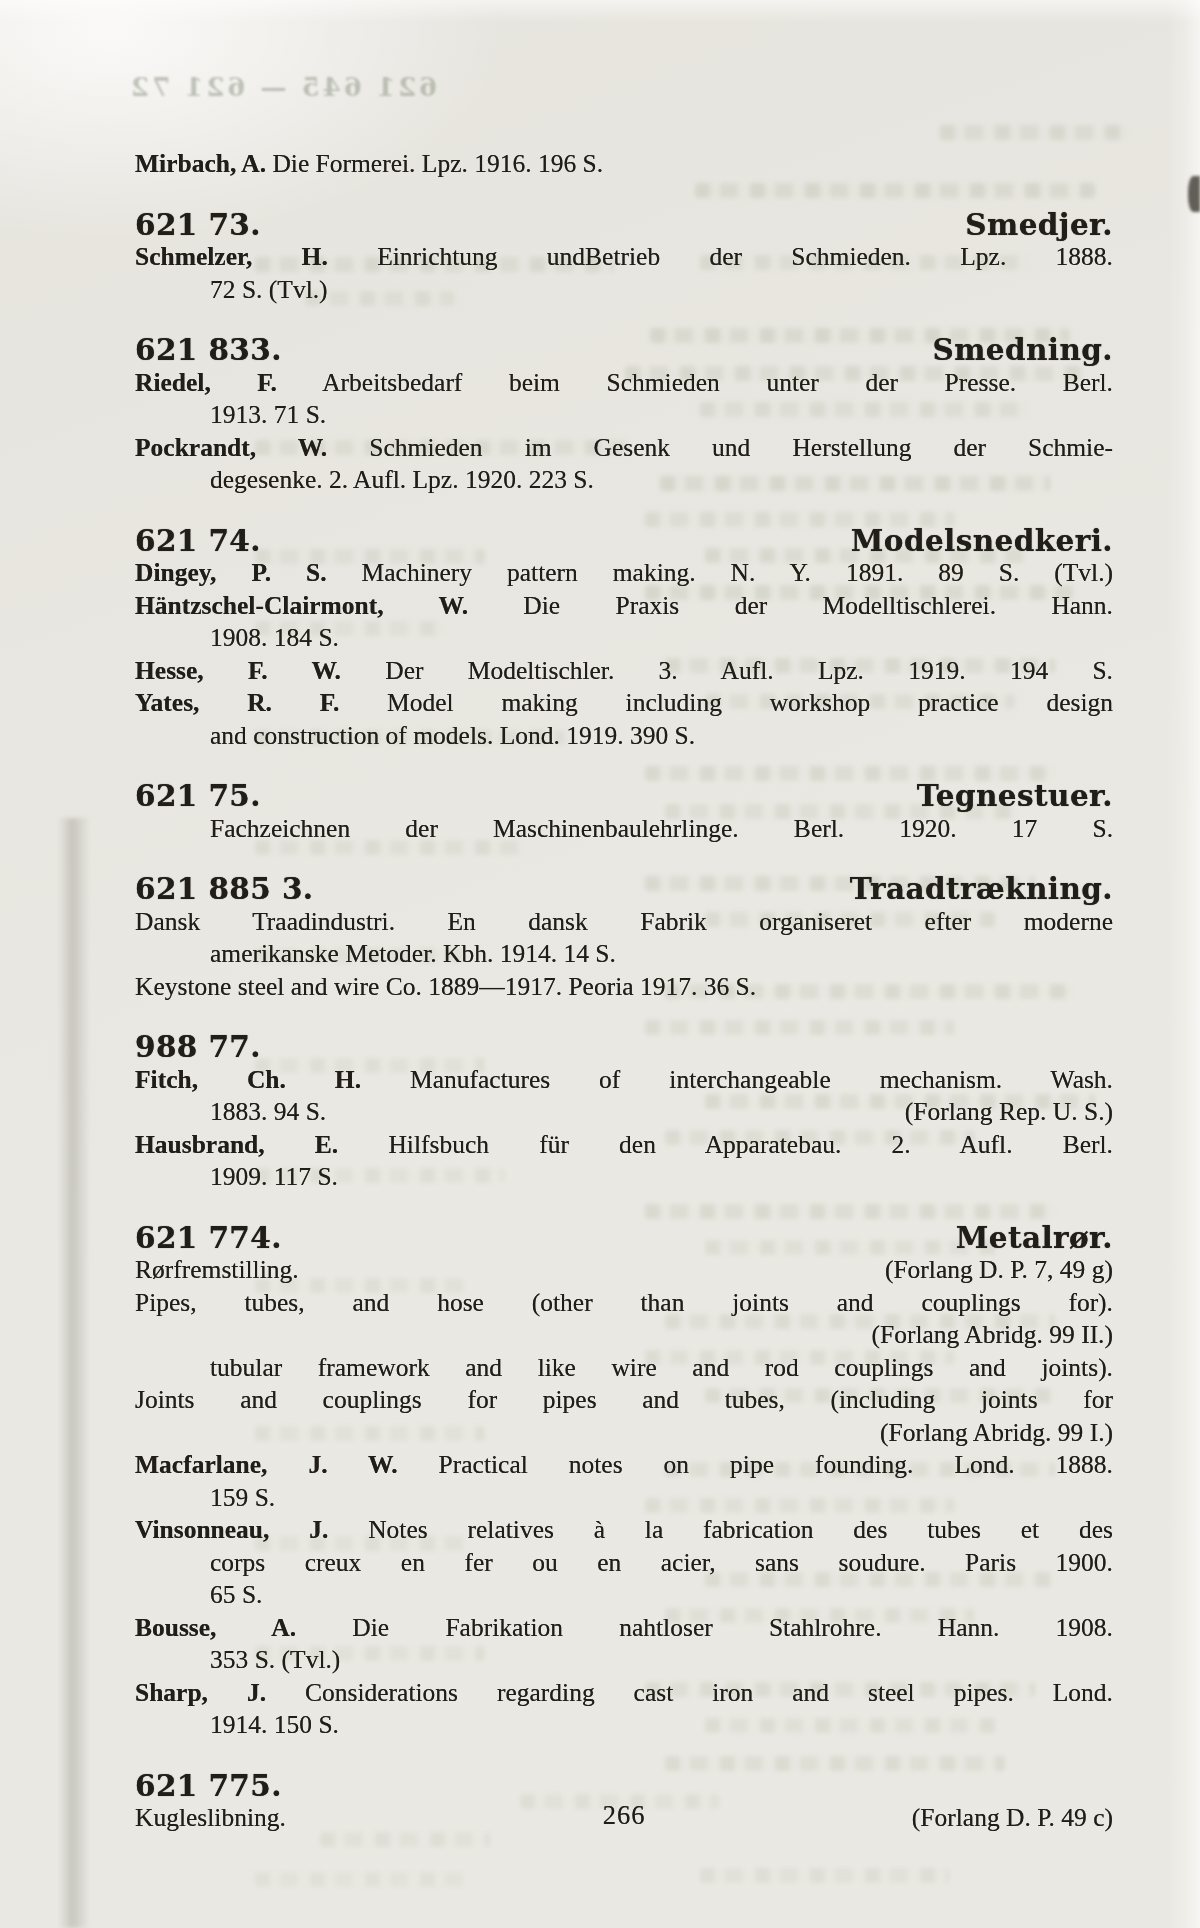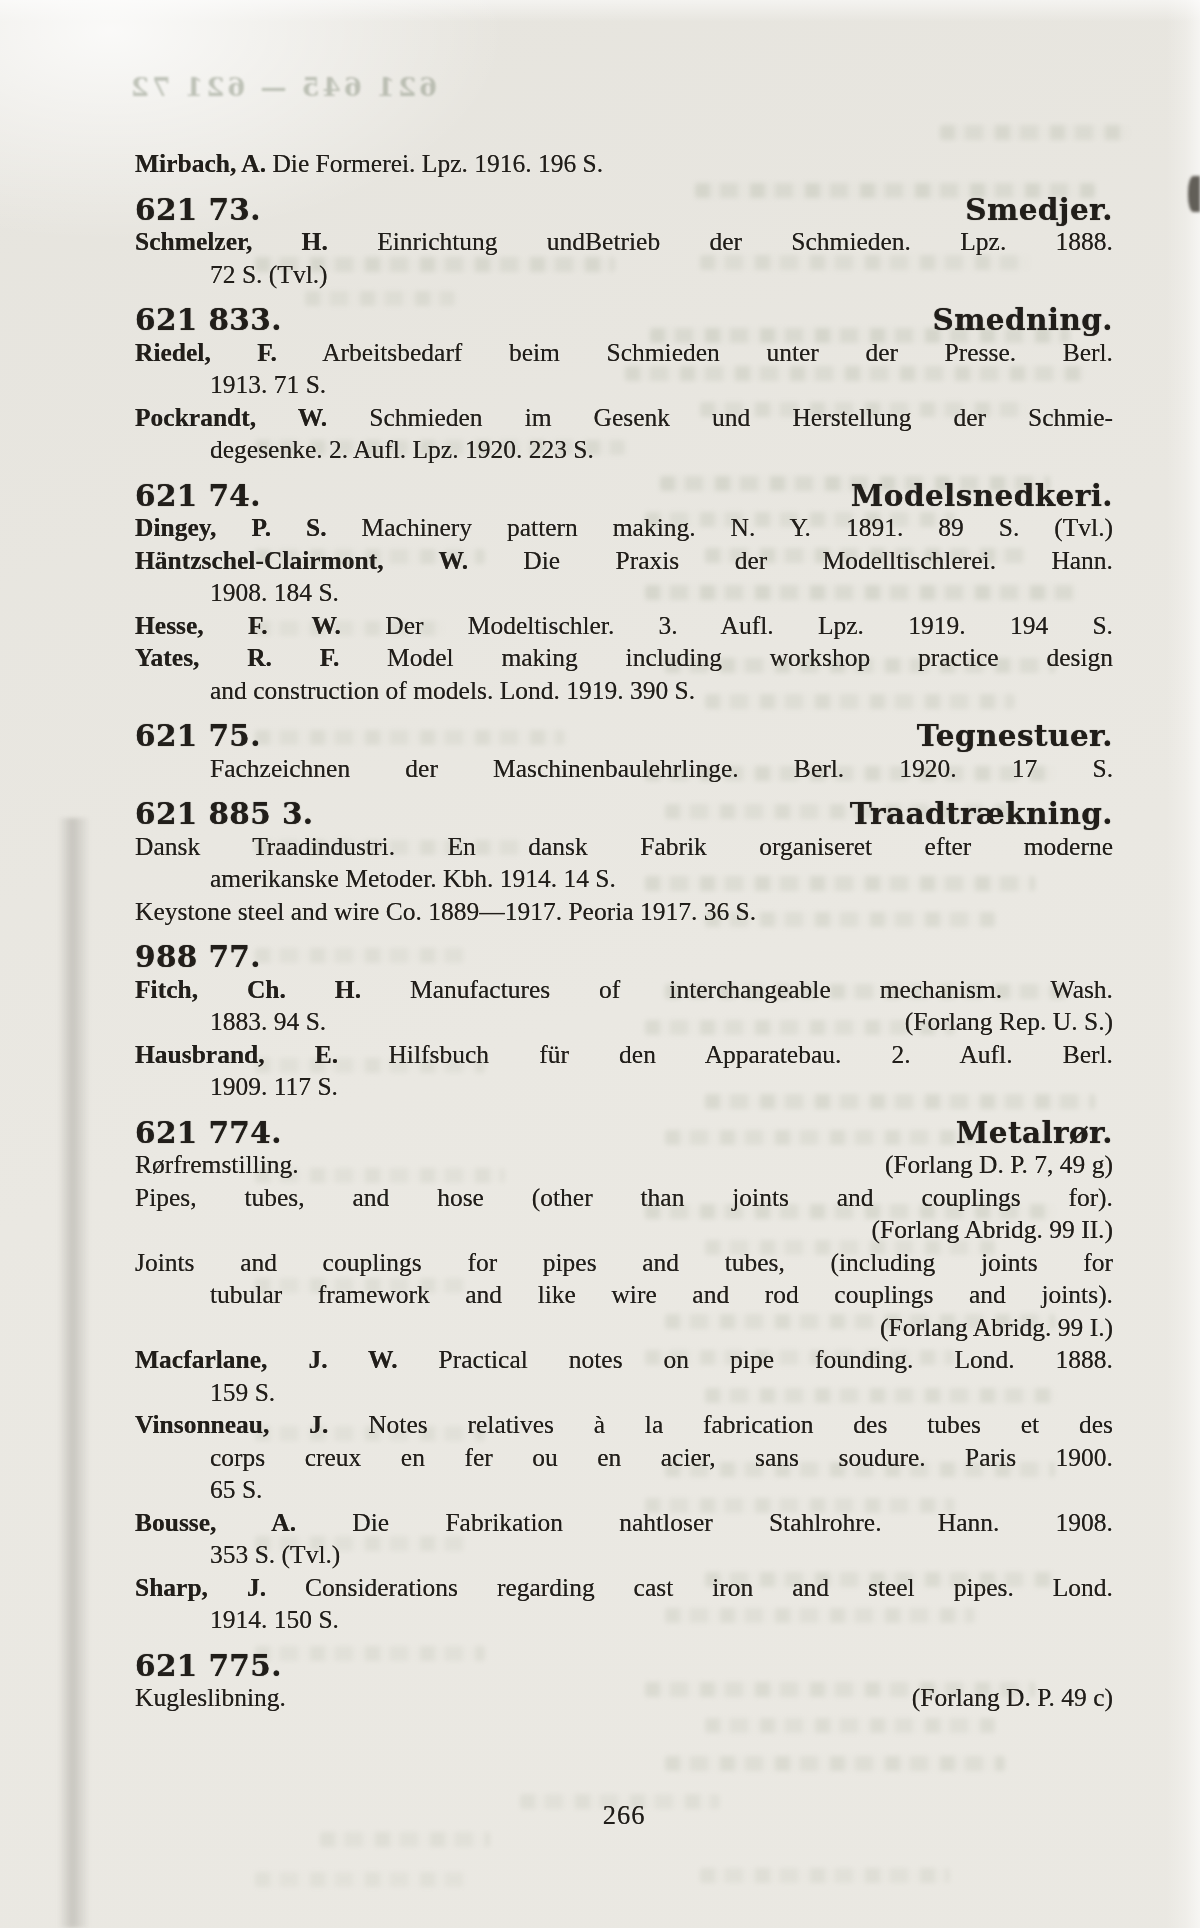--- a/index.html
+++ b/index.html
@@ -15,21 +15,21 @@
       linear-gradient(160deg, rgba(223,221,214,.35), rgba(236,234,228,.1) 55%);
     font-family:"Liberation Serif","DejaVu Serif",serif;
     color:#211e1a;
   }
   .textblock{position:absolute;left:135px;top:148px;width:978px;z-index:3;}
   .line{
     font-size:25.5px;line-height:32.5px;
     text-shadow:0 0 0.6px rgba(32,28,22,.75);
   }
   .line .b{font-weight:bold;}
-  .heading{margin-top:13px;font-size:29.5px;}
+  .heading{margin-top:28px;font-size:29.5px;}
   .heading span{
     font-weight:bold;
     font-family:"DejaVu Serif","Liberation Serif",serif;
     letter-spacing:.4px;
     text-shadow:0 0 0.8px rgba(20,17,13,.8);
   }
   .justify{text-align:justify;text-align-last:justify;}
   .indent{padding-left:75px;}
   .split{display:flex;justify-content:space-between;align-items:baseline;}
   .split .lhs{flex:0 1 auto;}
@@ -178,22 +178,22 @@
       </div>
       <div class="line split">
         <span class="lhs"><span>Rørfremstilling.</span></span>
         <span class="rhs"><span>(Forlang D. P. 7, 49 g)</span></span>
       </div>
       <div class="line justify"><span>Pipes, tubes, and hose (other than joints and couplings for).</span></div>
       <div class="line split">
         <span class="lhs"></span>
         <span class="rhs"><span>(Forlang Abridg. 99 II.)</span></span>
       </div>
+      <div class="line indent justify"><span>tubular framework and like wire and rod couplings and joints).</span></div>
       <div class="line justify"><span>Joints and couplings for pipes and tubes, (including joints for</span></div>
-      <div class="line indent justify"><span>tubular framework and like wire and rod couplings and joints).</span></div>
       <div class="line split">
         <span class="lhs"></span>
         <span class="rhs"><span>(Forlang Abridg. 99 I.)</span></span>
       </div>
       <div class="line justify"><span class="b">Macfarlane, J. W.</span><span> Practical notes on pipe founding. Lond. 1888.</span></div>
       <div class="line indent"><span>159 S.</span></div>
       <div class="line justify"><span class="b">Vinsonneau, J.</span><span> Notes relatives à la fabrication des tubes et des</span></div>
       <div class="line indent justify"><span>corps creux en fer ou en acier, sans soudure. Paris 1900.</span></div>
       <div class="line indent"><span>65 S.</span></div>
       <div class="line justify"><span class="b">Bousse, A.</span><span> Die Fabrikation nahtloser Stahlrohre. Hann. 1908.</span></div>

